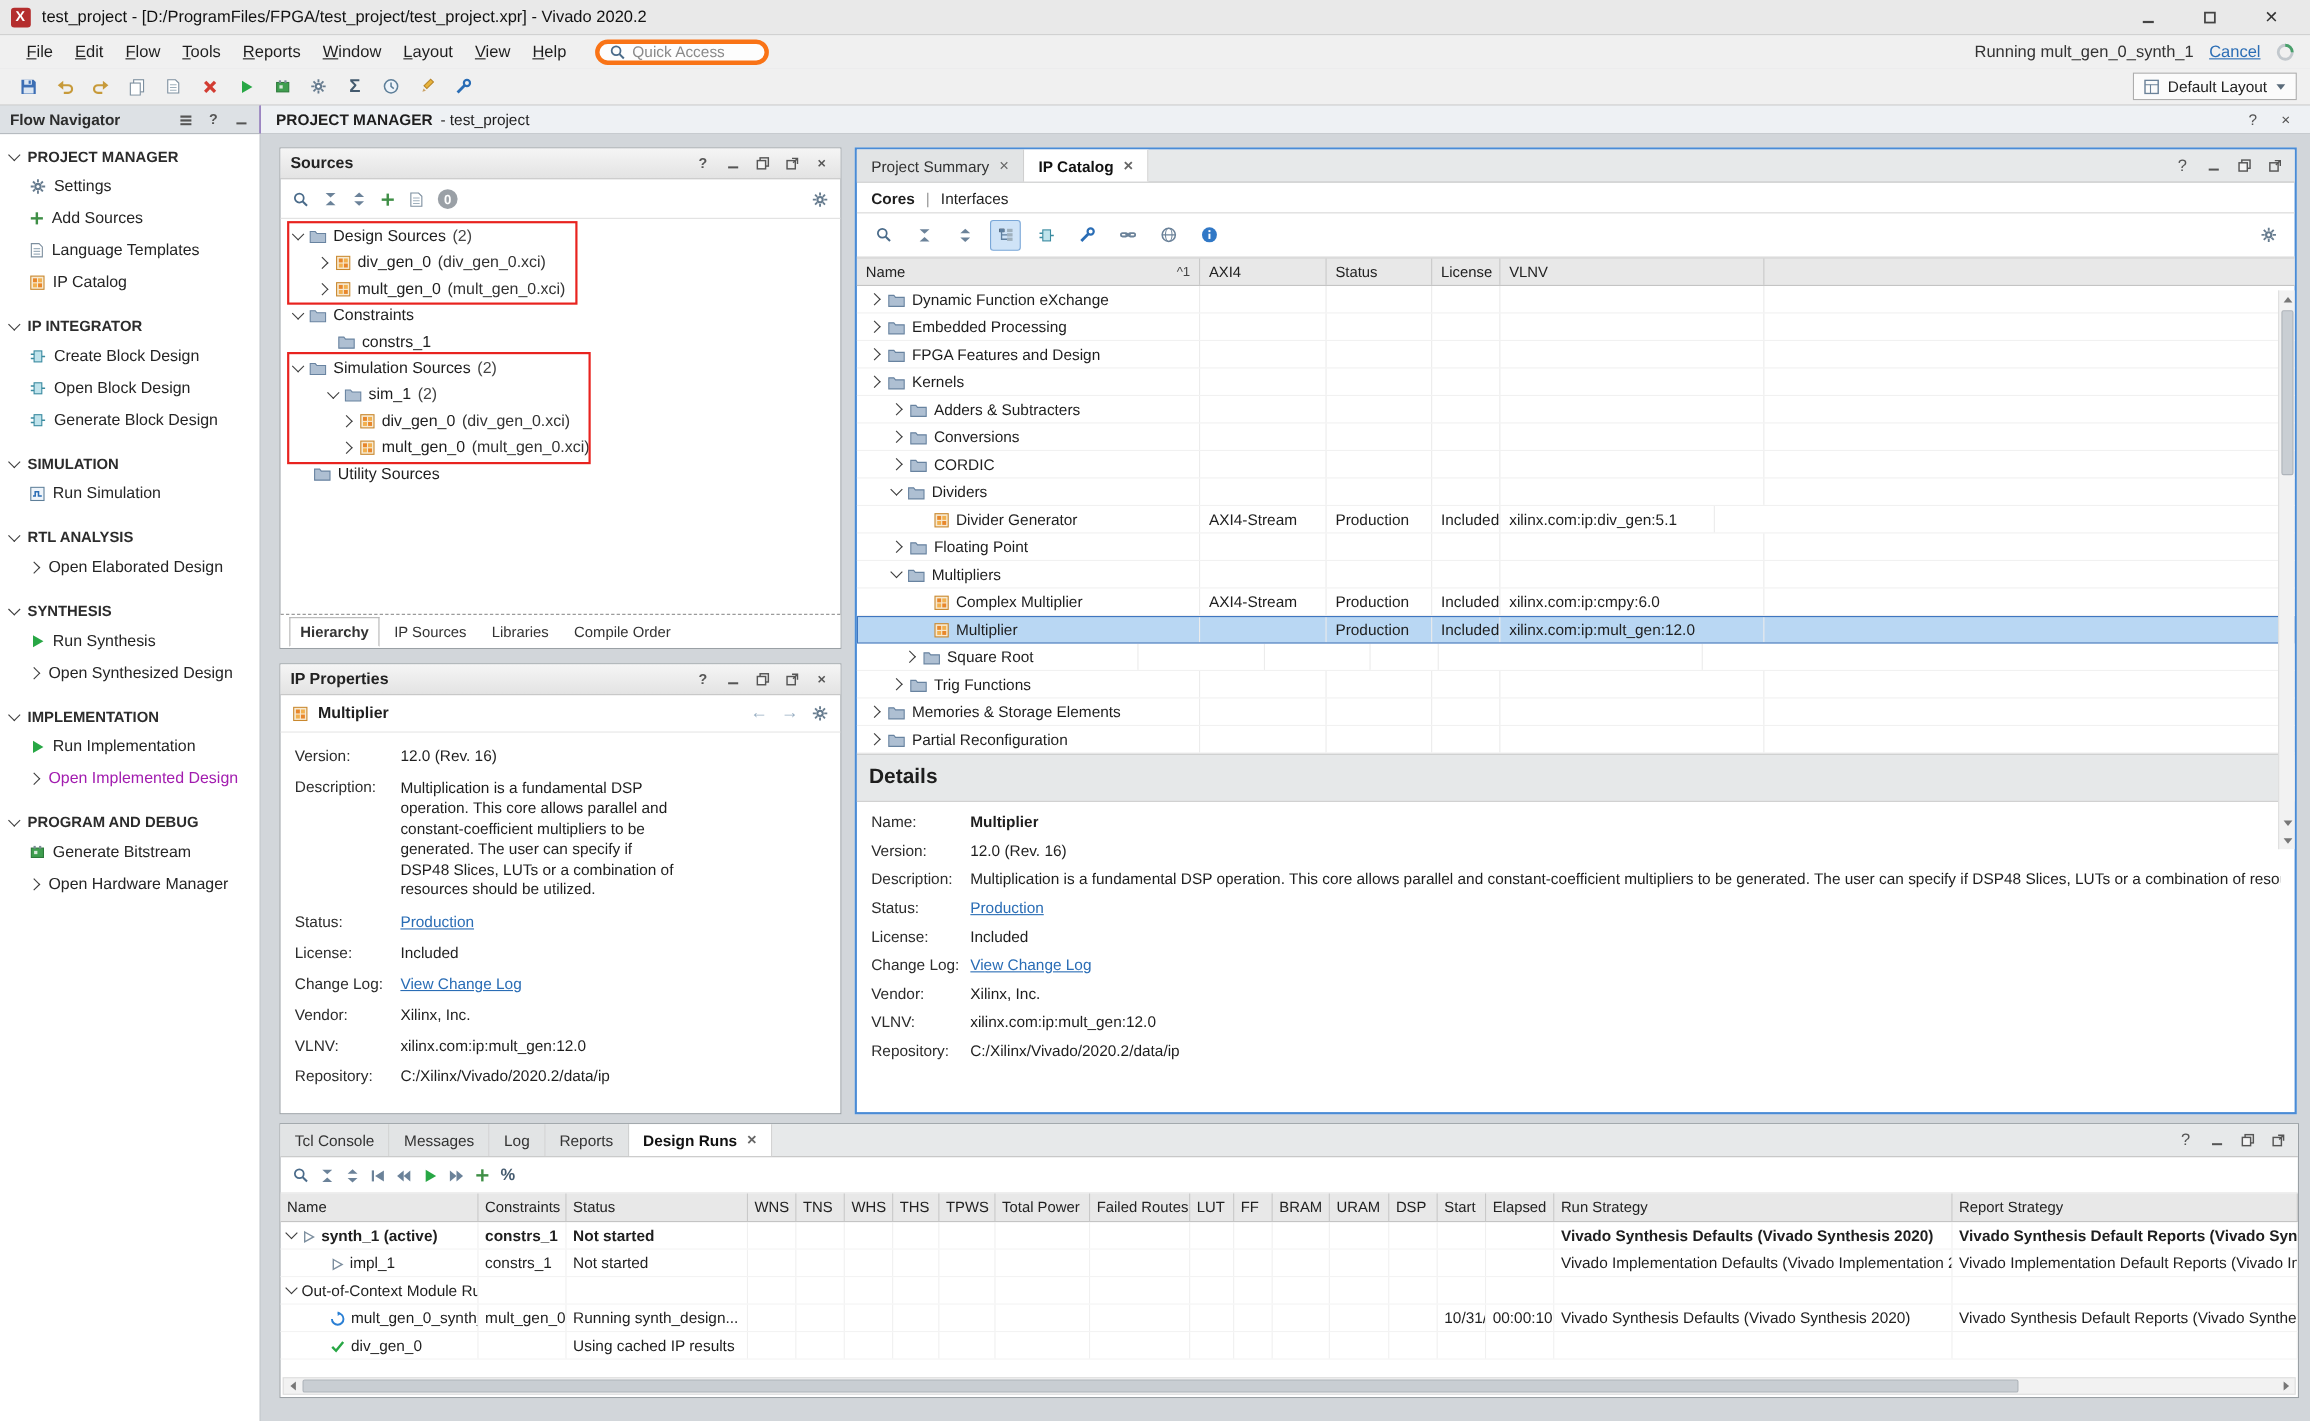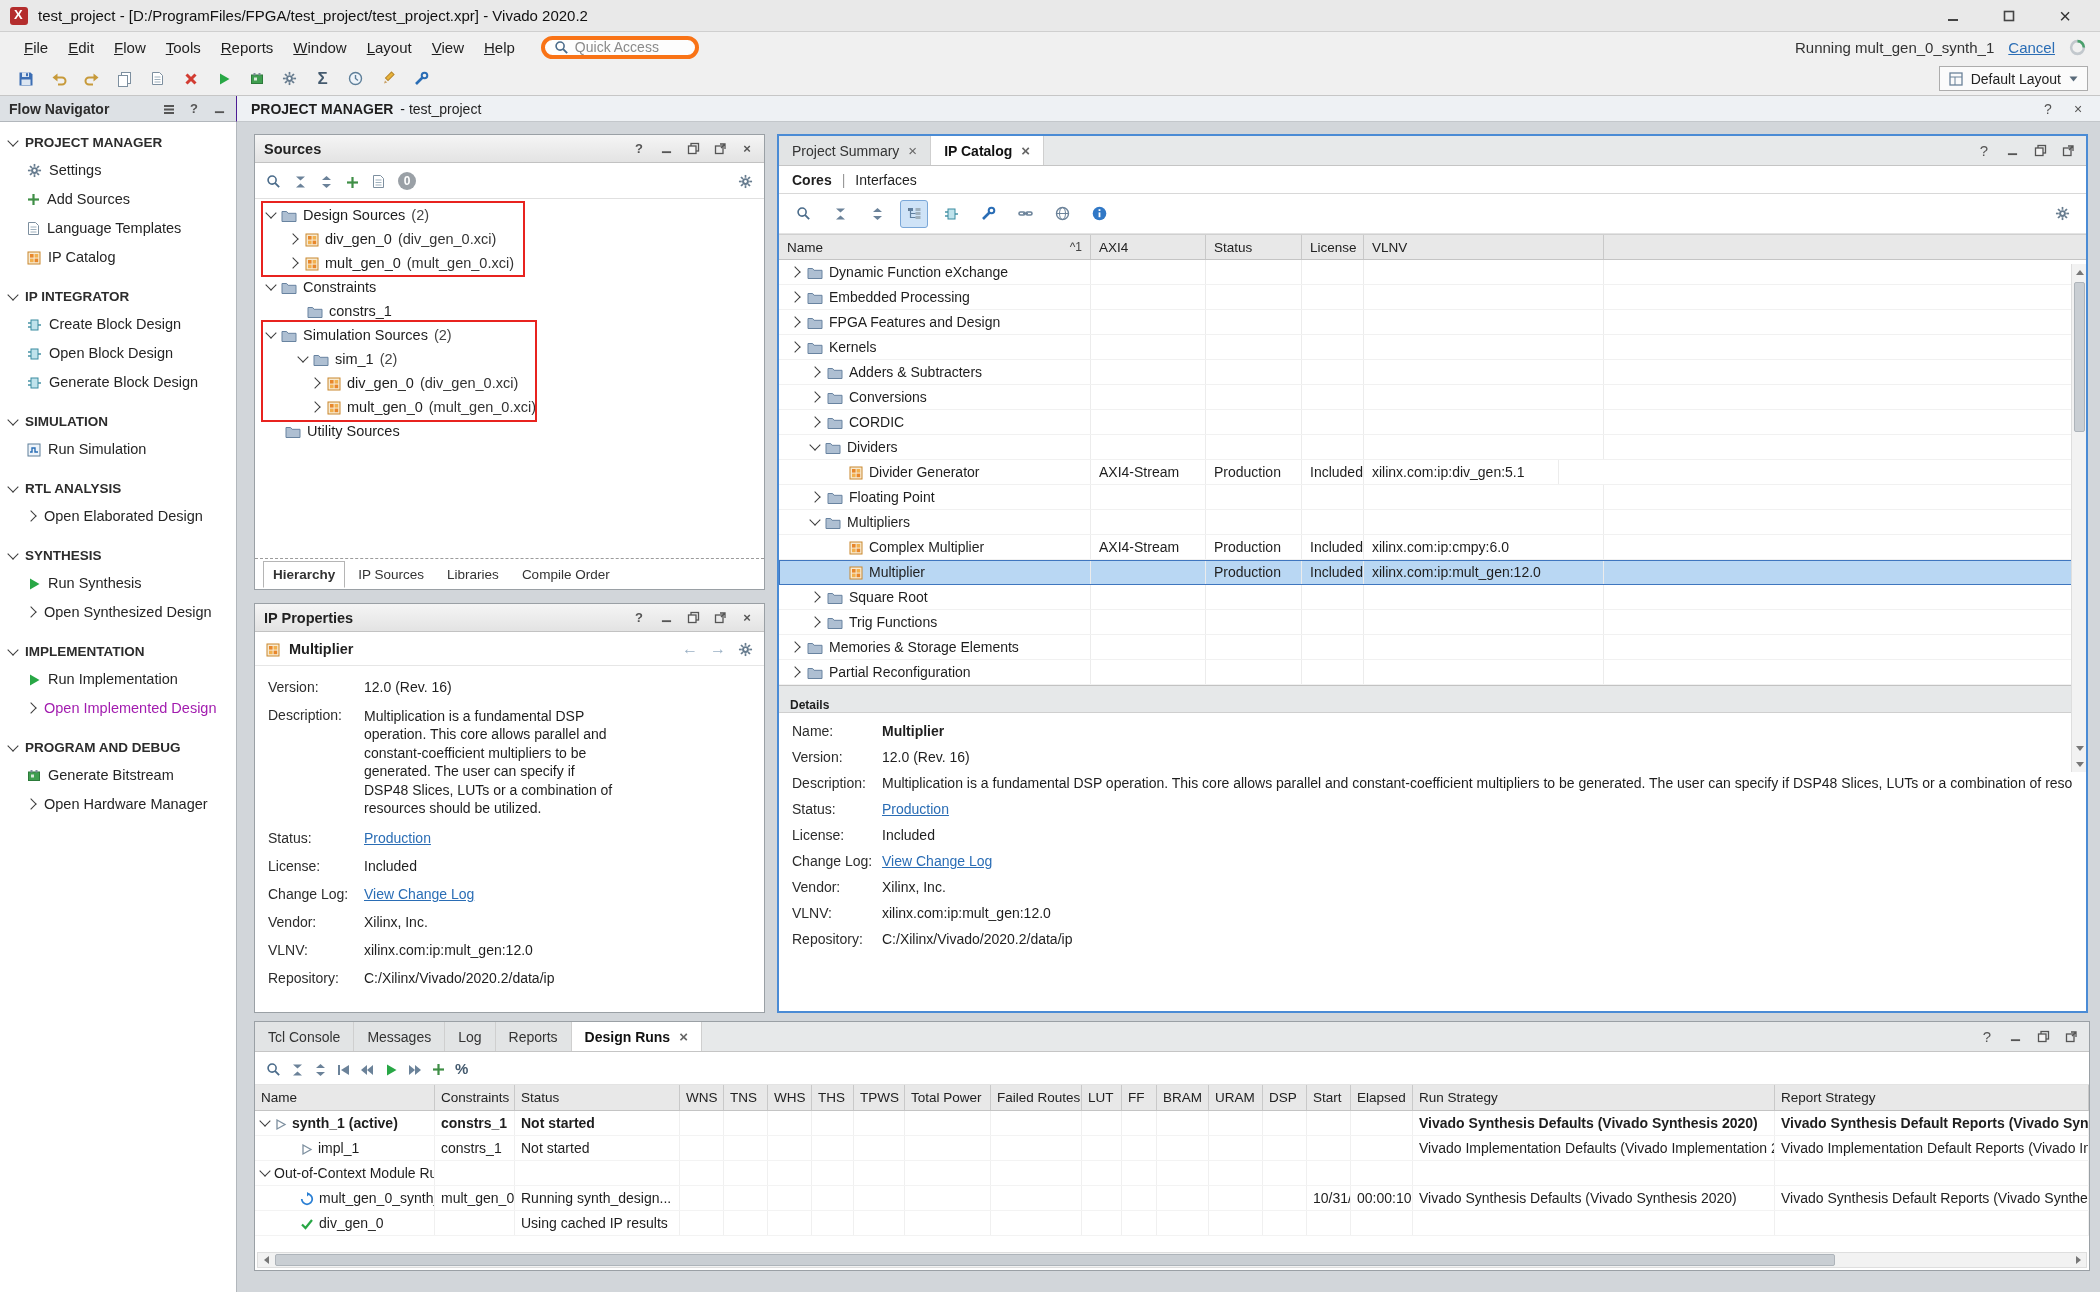--- a/index.html
+++ b/index.html
@@ -101,21 +101,21 @@
 .cat-table{font-size:14px}
 .c-hrow{display:flex;height:26px;background:#e8e8e8;border-top:1px solid #d0d0d0;border-bottom:1px solid #c4c4c4;font-size:13.5px;color:#222}
 .c-hcell{display:flex;align-items:center;padding:0 8px;border-right:1px solid #c9c9c9;white-space:nowrap}
 .c-hcell.namecell{justify-content:space-between}
 .sortmark{font-size:12px;color:#444}
 .c-row{display:flex;height:25px;align-items:stretch;border-bottom:1px solid #f1f1f1}
 .c-cell{display:flex;align-items:center;padding:0 8px;border-right:1px solid #ececec;white-space:nowrap;overflow:hidden}
 .c-cell.name{gap:6px}
 .c-row.selected{background:#b9d7f3;outline:1.5px solid #3f76bf;outline-offset:-1.5px}
 .cat-rows{position:relative}
-.details-hdr{height:28px;background:#e6e8e9;border-top:1px solid #c2c2c2;border-bottom:1px solid #cfcfcf;display:flex;align-items:flex-end;padding:0 11px;font-weight:bold;font-size:12px}
+.details-hdr{height:44px;background:#e6e8e9;border-top:1px solid #c2c2c2;border-bottom:1px solid #cfcfcf;display:flex;align-items:center;padding:0 11px;font-weight:bold;font-size:19px}
 .details-fields{padding:10px 13px;font-size:14px;height:237px;overflow:hidden}
 .details-fields .f-row{margin-bottom:7px;height:19px}
 .details-fields .f-label{width:90px}
 .details-fields .f-value{white-space:nowrap;overflow:hidden}
 
 .vscroll{position:absolute;right:0;top:128px;width:15px;height:508px;background:#f2f2f2;border-left:1px solid #dedede}
 .vthumb{position:absolute;left:2px;width:11px;top:18px;height:150px;background:#c9ced3;border:1px solid #aeb4ba;border-radius:2px}
 .s-arr{position:absolute;left:0;width:15px;height:16px;display:flex;align-items:center;justify-content:center}
 .tri-u{width:0;height:0;border-left:4px solid transparent;border-right:4px solid transparent;border-bottom:5px solid #777}
 .tri-d{width:0;height:0;border-left:4px solid transparent;border-right:4px solid transparent;border-top:5px solid #777}
@@ -1059,21 +1059,21 @@
                     <rect x="7.6" y="7.6" width="3.6" height="3.6" fill="#e8872b"></rect>
                   </svg></span>
                 <span>Multiplier</span>
               </div>
               <div class="c-cell" style="width:115px"></div>
               <div class="c-cell" style="width:96px">Production</div>
               <div class="c-cell" style="width:62px">Included</div>
               <div class="c-cell" style="width:240px">xilinx.com:ip:mult_gen:12.0</div>
             </div>
             <div class="c-row">
-              <div class="c-cell name" style="width:312px;padding-left:32px">
+              <div class="c-cell name" style="width:256px;padding-left:44px">
                 <span class="chev cr"></span>
                 <span><svg class="i" width="16" height="14" viewBox="0 0 16 14">
                     <path d="M1 2.5h4.6l1.5 1.8H15v8.2H1z" fill="#aebfd2" stroke="#6883a0"></path>
                   </svg></span>
                 <span>Square Root</span>
               </div>
               <div class="c-cell" style="width:115px"></div>
               <div class="c-cell" style="width:96px"></div>
               <div class="c-cell" style="width:62px"></div>
               <div class="c-cell" style="width:240px"></div>

